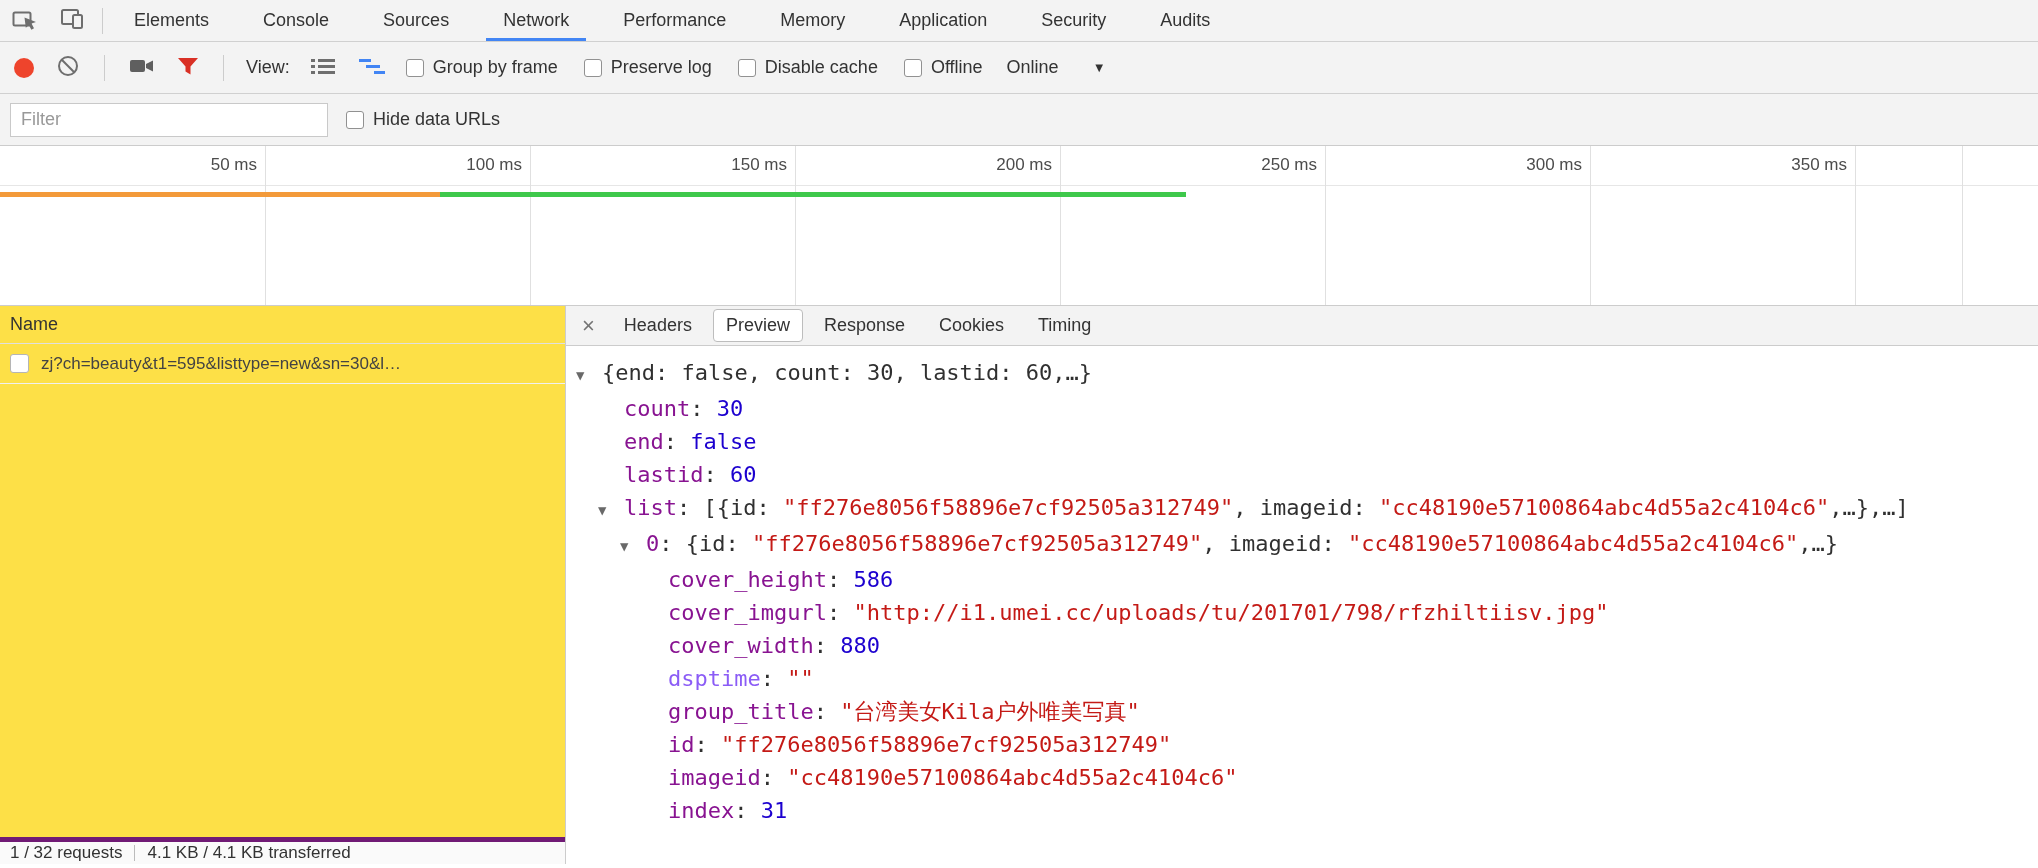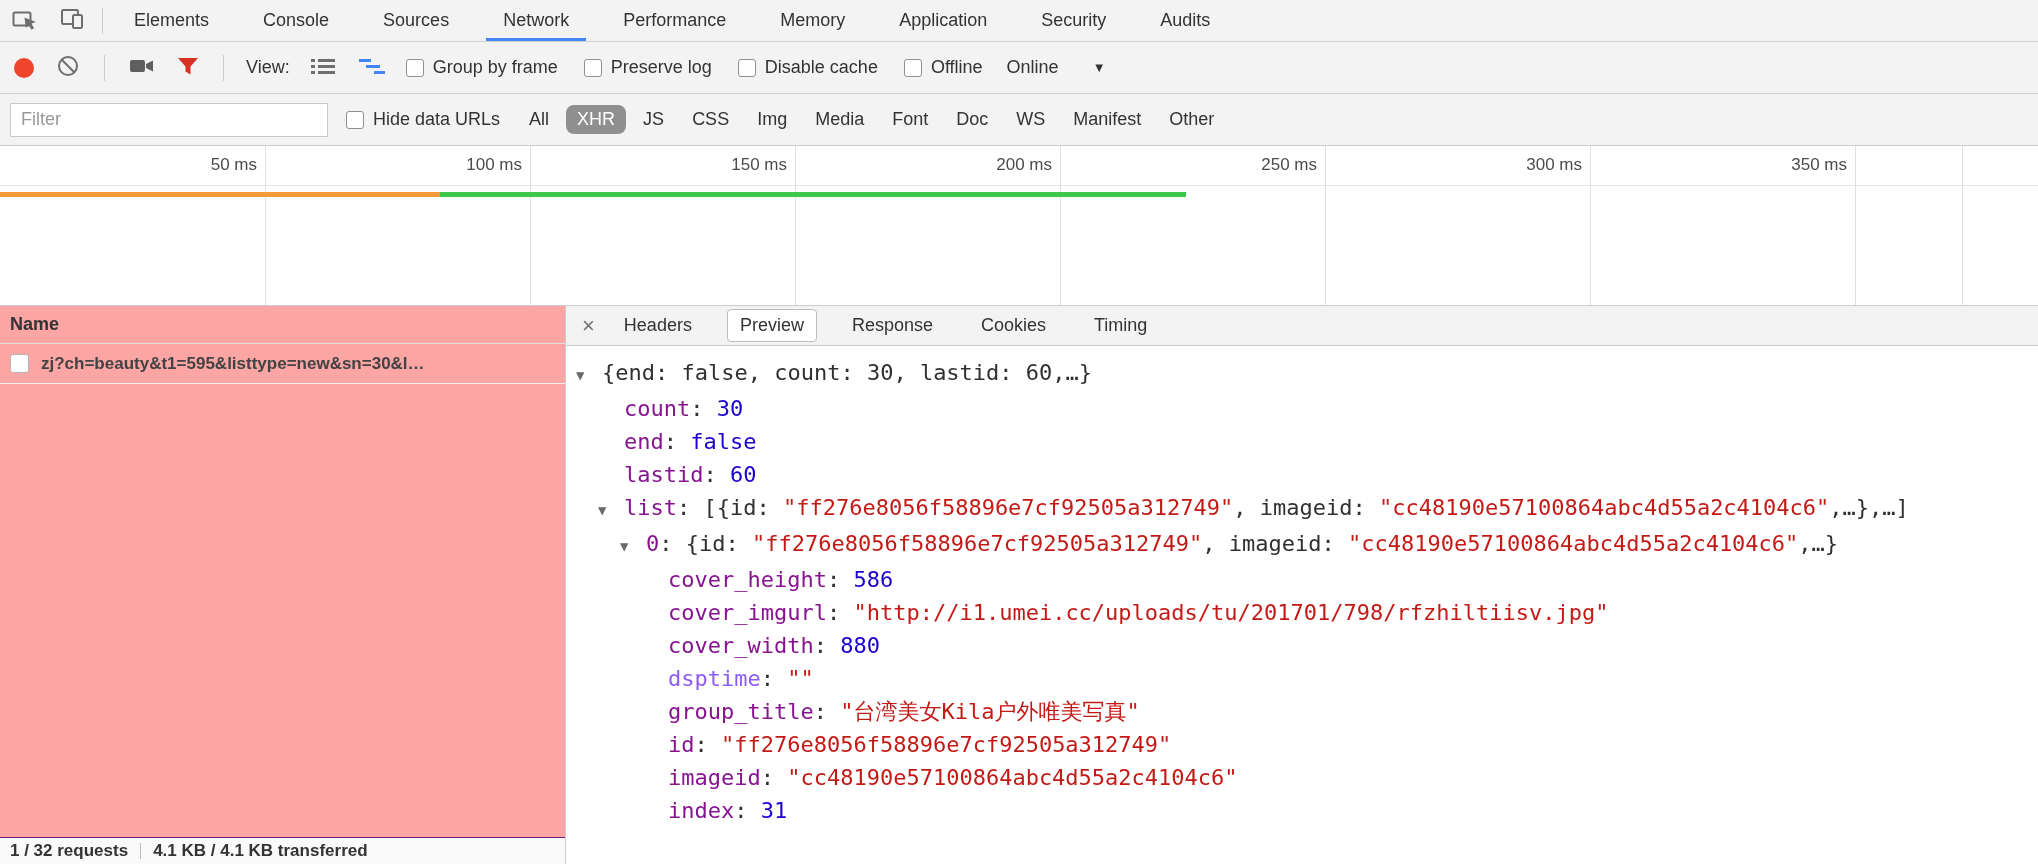--- a/index.html
+++ b/index.html
@@ -35,27 +35,27 @@
 
   
   .overview { position:relative; height:160px; border-bottom:1px solid #ccc; background:#fff; overflow:hidden; }
   .ov-label-strip { position:absolute; top:0; left:0; right:0; height:40px; border-bottom:1px solid #e6e6e6; }
   .ov-grid { position:absolute; top:0; bottom:0; width:1px; background:#e0e0e0; }
   .ov-tick-label { position:absolute; top:9px; width:110px; text-align:right; font-size:17px; color:#4c4c4c; }
   .ov-seg { position:absolute; top:46px; height:5px; }
 
   
   .main { display:flex; height:558px; }
-  .left { width:565px; display:flex; flex-direction:column; background:#fca5a5;font-weight:bold; }
+  .left { width:565px; display:flex; flex-direction:column; background:#fde047; }
   .name-header { height:38px; border-bottom:1px solid #e0e0e0; display:flex; align-items:center; padding:0 10px; font-size:18px; color:#333; }
   .req-row { height:40px; display:flex; align-items:center; gap:12px; padding:0 10px; border-bottom:1px solid #f0f0f0; font-size:17px; color:#434343; cursor:pointer; }
   .res-icon { width:19px; height:19px; border:1px solid #b5b5b5; border-radius:3px; background:#fff; flex:none; }
   .req-name { white-space:nowrap; overflow:hidden; }
   .left-fill { flex:1; }
-  .statusbar { height:27px; border-top:1px solid #701a75; background:#fafafa; display:flex; align-items:center; gap:12px; padding:0 10px; font-size:17px; color:#333; }
+  .statusbar { height:27px; border-top:5px solid #701a75; background:#fafafa; display:flex; align-items:center; gap:12px; padding:0 10px; font-size:17px; color:#333; }
   .sb-div { width:1px; height:16px; background:#bbb; }
 
   .right { flex:1; min-width:0; border-left:1px solid #ccc; display:flex; flex-direction:column; }
   .detail-tabs { height:40px; background:#f3f3f3; border-bottom:1px solid #ccc; display:flex; align-items:center; padding:0 6px; gap:6px; font-size:18px; }
   .close-btn { background:none; border:none; font-size:22px; color:#737373; padding:0 10px; cursor:pointer; line-height:1; }
   .dtab { padding:5px 12px; color:#333; cursor:pointer; border:1px solid transparent; border-radius:4px; white-space:nowrap; }
   .dtab.active { background:#fff; border-color:#bdbdbd; }
 
   .preview { flex:1; overflow:hidden; padding:10px 0 0 10px;
              font-family:"DejaVu Sans Mono","DejaVu Sans",monospace; font-size:22px; }
@@ -175,33 +175,20 @@
       <span class="dd-arrow">▼</span>
     </div>
   </div>
 
   <div class="toolbar3">
     <input class="filter-input" value="" placeholder="Filter" style="">
     <label class="cbi">
       <span class="cb"></span>
       <span>Hide data URLs</span>
     </label>
-    <div class="pills" id="type-pills">
-        <span class="pill">All</span>
-        <span class="pill active">XHR</span>
-        <span class="pill">JS</span>
-        <span class="pill">CSS</span>
-        <span class="pill">Img</span>
-        <span class="pill">Media</span>
-        <span class="pill">Font</span>
-        <span class="pill">Doc</span>
-        <span class="pill">WS</span>
-        <span class="pill">Manifest</span>
-        <span class="pill">Other</span>
-      </div>
   </div>
 
   <div class="overview" id="overview">
     <div class="ov-label-strip"></div>
   <div class="ov-grid" style="left: 265px;"></div>
       <div class="ov-tick-label" style="left: 147px;">50 ms</div>
       <div class="ov-grid" style="left: 530px;"></div>
       <div class="ov-tick-label" style="left: 412px;">100 ms</div>
       <div class="ov-grid" style="left: 795px;"></div>
       <div class="ov-tick-label" style="left: 677px;">150 ms</div>
@@ -232,21 +219,21 @@
       <div class="statusbar">
         <span>1 / 32 requests</span>
         <span class="sb-div"></span>
         <span>4.1 KB / 4.1 KB transferred</span>
       </div>
     </div>
 
     <div class="right">
       <div class="detail-tabs">
         <button class="close-btn">×</button>
-        <div id="detail-tabs" style="display:flex;align-items:center;gap:22px;">
+        <div id="detail-tabs" style="display:flex;align-items:center;gap:8px;">
             <span class="dtab">Headers</span>
             <span class="dtab active">Preview</span>
             <span class="dtab">Response</span>
             <span class="dtab">Cookies</span>
             <span class="dtab">Timing</span>
           </div>
       </div>
       <div class="preview" id="preview-tree">
           <div class="tline" style="margin-left: 0px;"><span class="tri">▼</span><span style="color: rgb(48, 48, 48);">{end: false, count: 30, lastid: 60,…}</span></div>
           <div class="tline" style="margin-left: 22px;"><span class="sp"></span><span style="color: rgb(136, 19, 145);">count</span><span style="color: rgb(48, 48, 48);">: </span><span style="color: rgb(28, 0, 207);">30</span></div>

